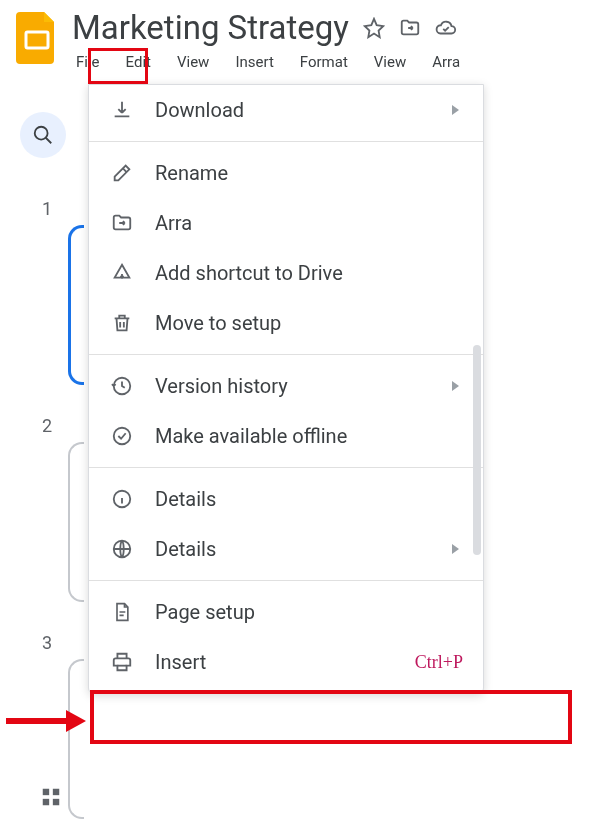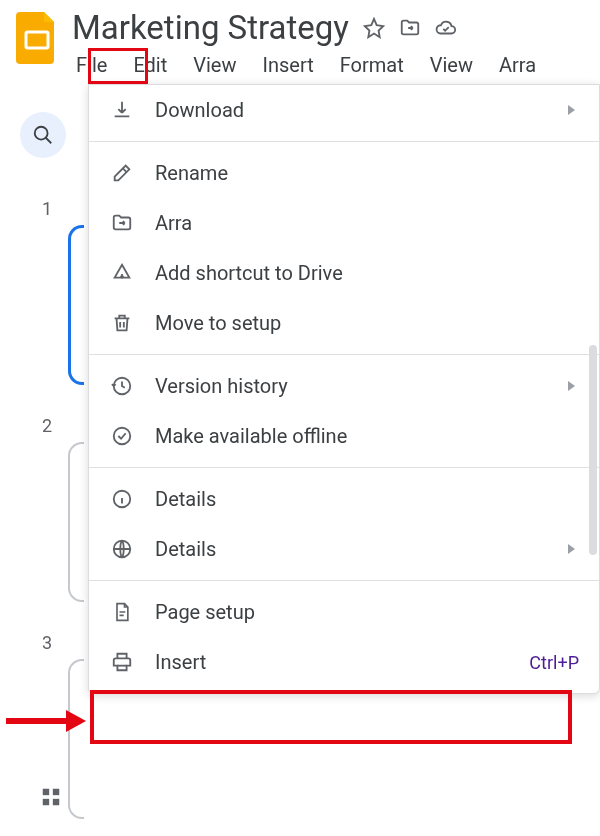--- a/index.html
+++ b/index.html
@@ -34,21 +34,21 @@
     }
     .doc-title {
       font-size: 33px;
       color: #3c4043;
       font-weight: 400;
     }
     .title-icon { width:22px; height:22px; display:flex; align-items:center; justify-content:center; color:#5f6368; }
     .menubar {
       display: flex;
       gap: 18px;
-      font-size: 20px;
+      font-size: 15px;
       color: #3c4043;
       position: relative;
     }
     .menubar-item { cursor: pointer; padding: 2px 4px; }
     .file-highlight {
       position: absolute;
       left: 88px;
       top: 48px;
       width: 60px;
       height: 36px;
@@ -92,21 +92,21 @@
       bottom: 8px;
       left: 36px;
       width: 30px; height: 30px;
       display:flex; align-items:center; justify-content:center;
       color:#5f6368;
     }
     .dropdown {
       position: absolute;
       left: 88px;
       top: 84px;
-      width: 512px;
+      width: 396px;
       background: #fff;
       border: 1px solid #dadce0;
       border-radius: 0 0 6px 6px;
       box-shadow: 0 2px 10px rgba(0,0,0,0.15);
       z-index: 10;
       padding-bottom: 6px;
     }
     .menu-item {
       display: flex;
       align-items: center;
@@ -117,21 +117,21 @@
       gap: 20px;
       position: relative;
     }
     .menu-item .mi-icon {
       width: 26px; height: 26px;
       display:flex; align-items:center; justify-content:center;
       color:#5f6368;
       flex-shrink:0;
     }
     .menu-item .mi-label { flex: 1; }
-    .menu-item .mi-shortcut { color:#4c1d95; font-size: 18px; }
+    .menu-item .mi-shortcut { color:#be185d; font-size: 18px; font-family: Liberation Serif, serif; }
     .submenu-arrow {
       width: 0; height: 0;
       border-left: 7px solid #9aa0a6;
       border-top: 5px solid transparent;
       border-bottom: 5px solid transparent;
       margin-right: 4px;
     }
     .divider {
       height: 1px;
       background: #e0e0e0;

